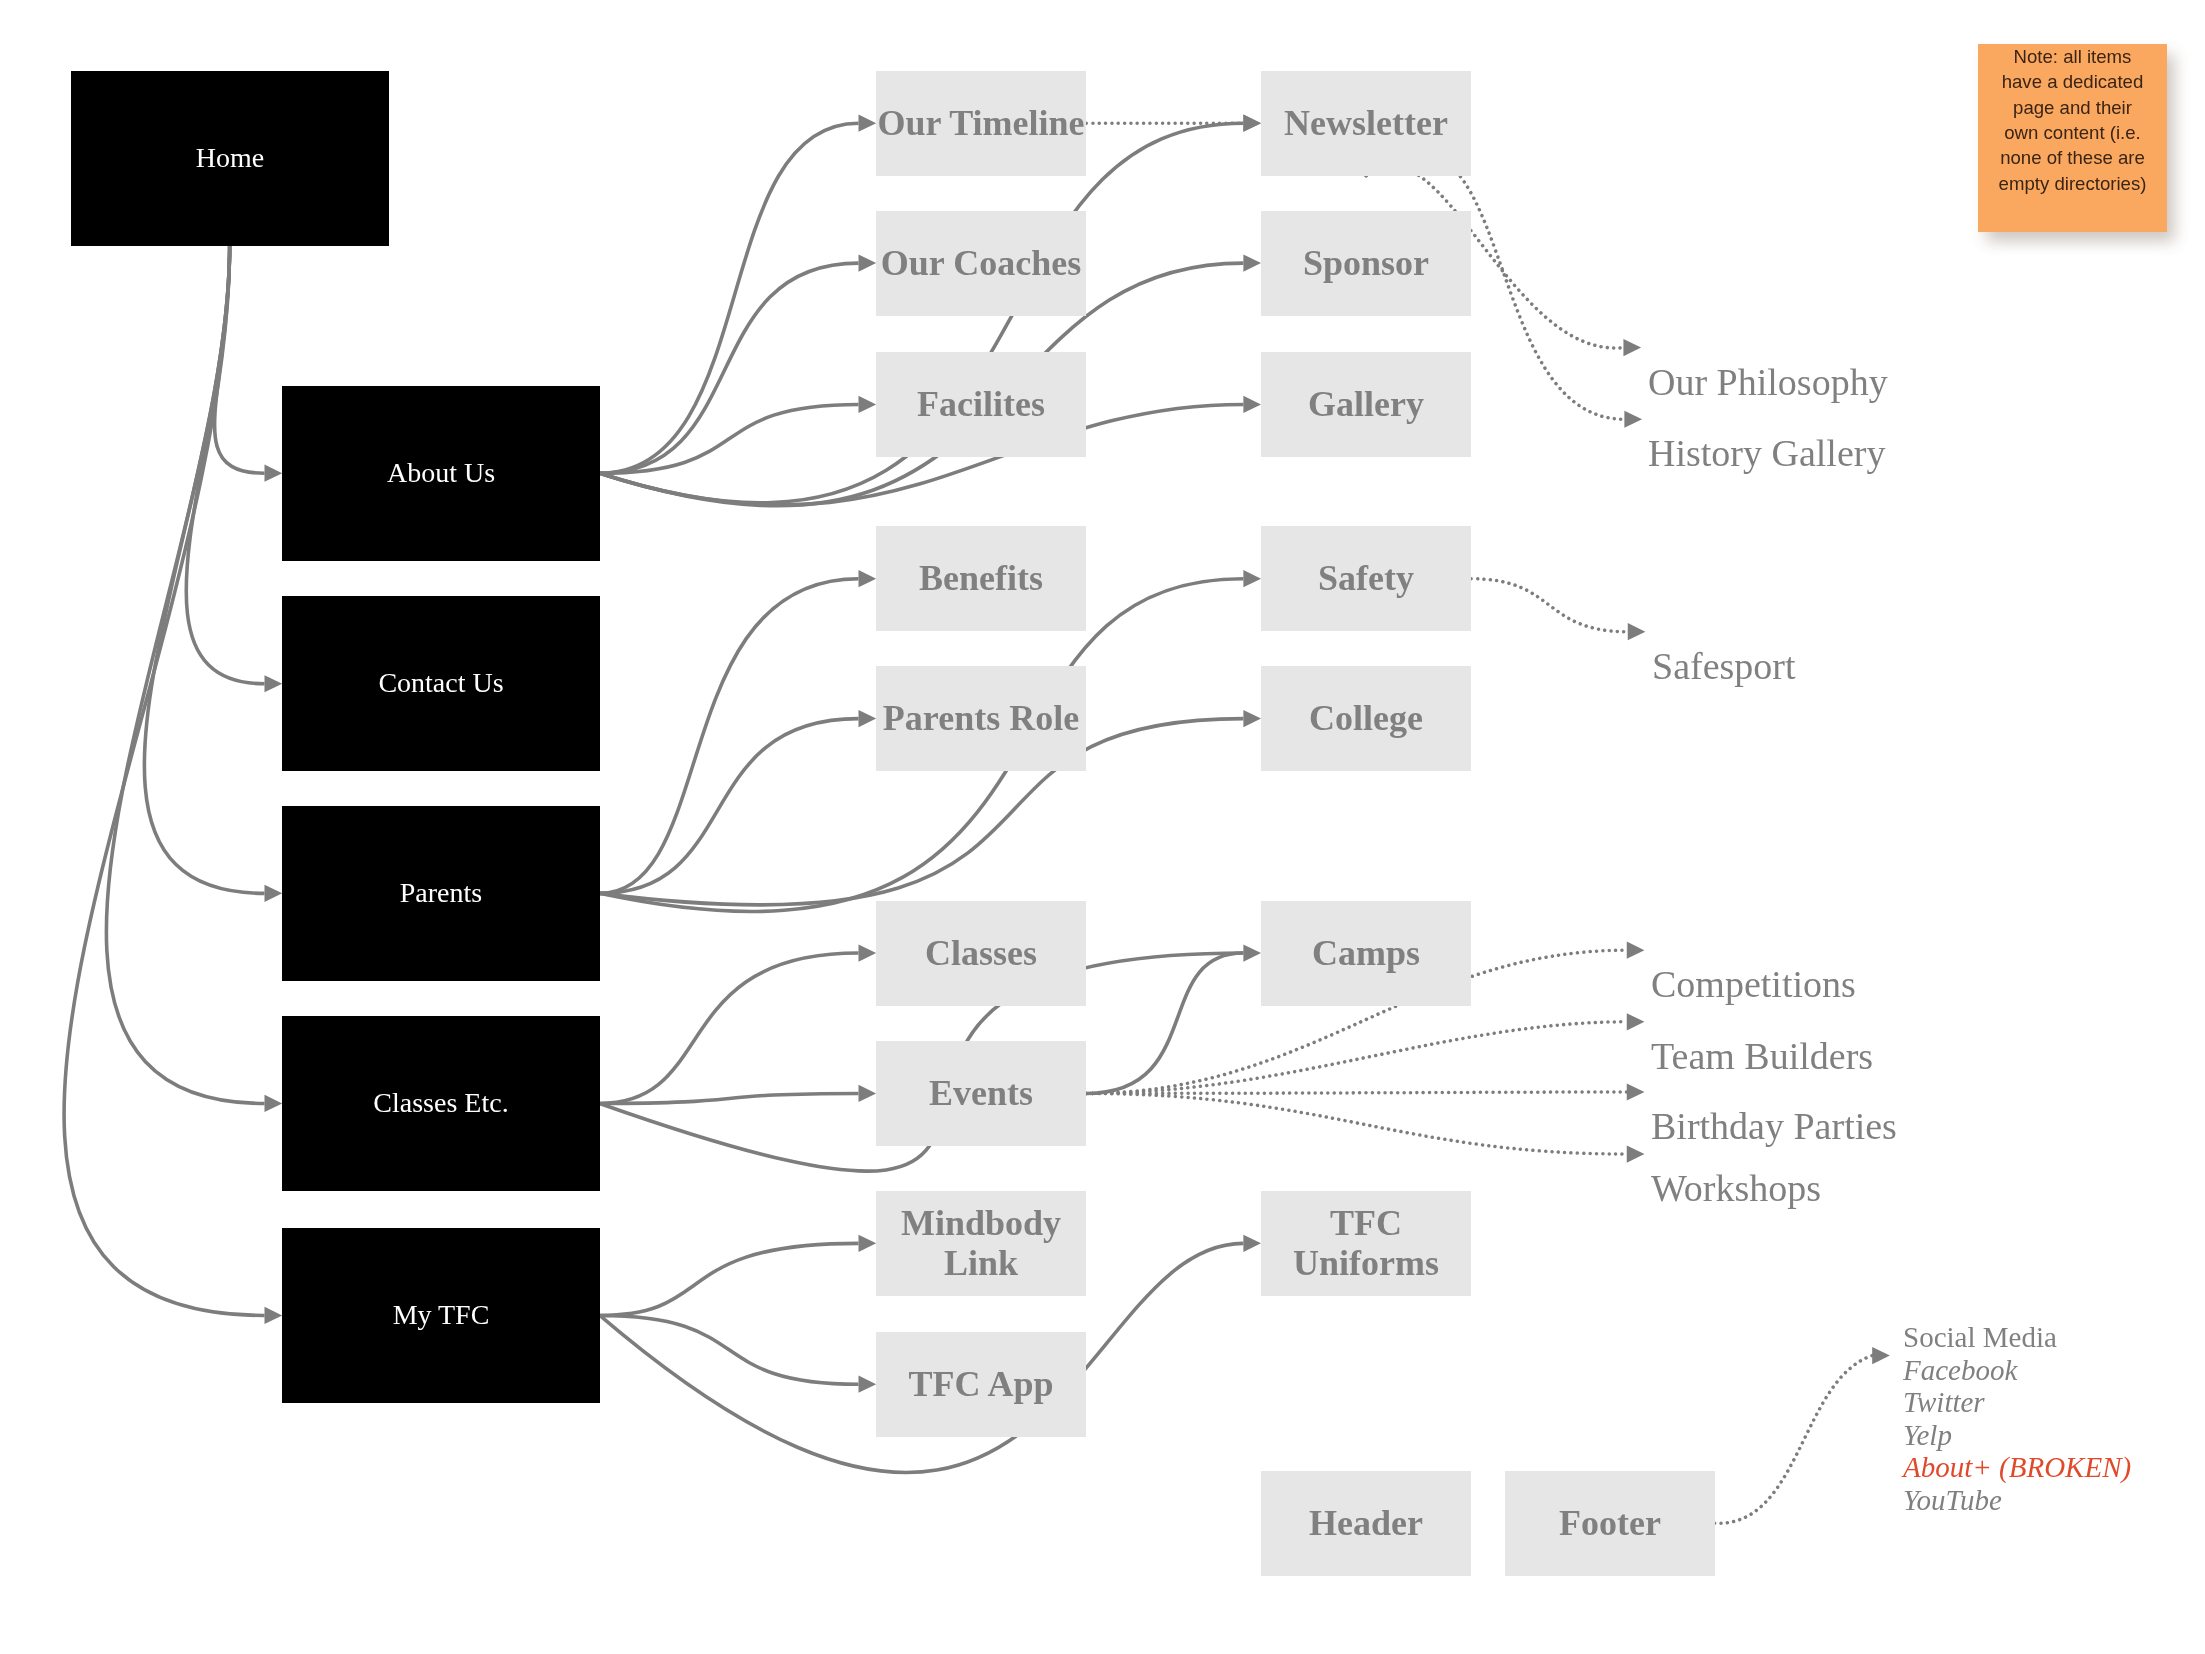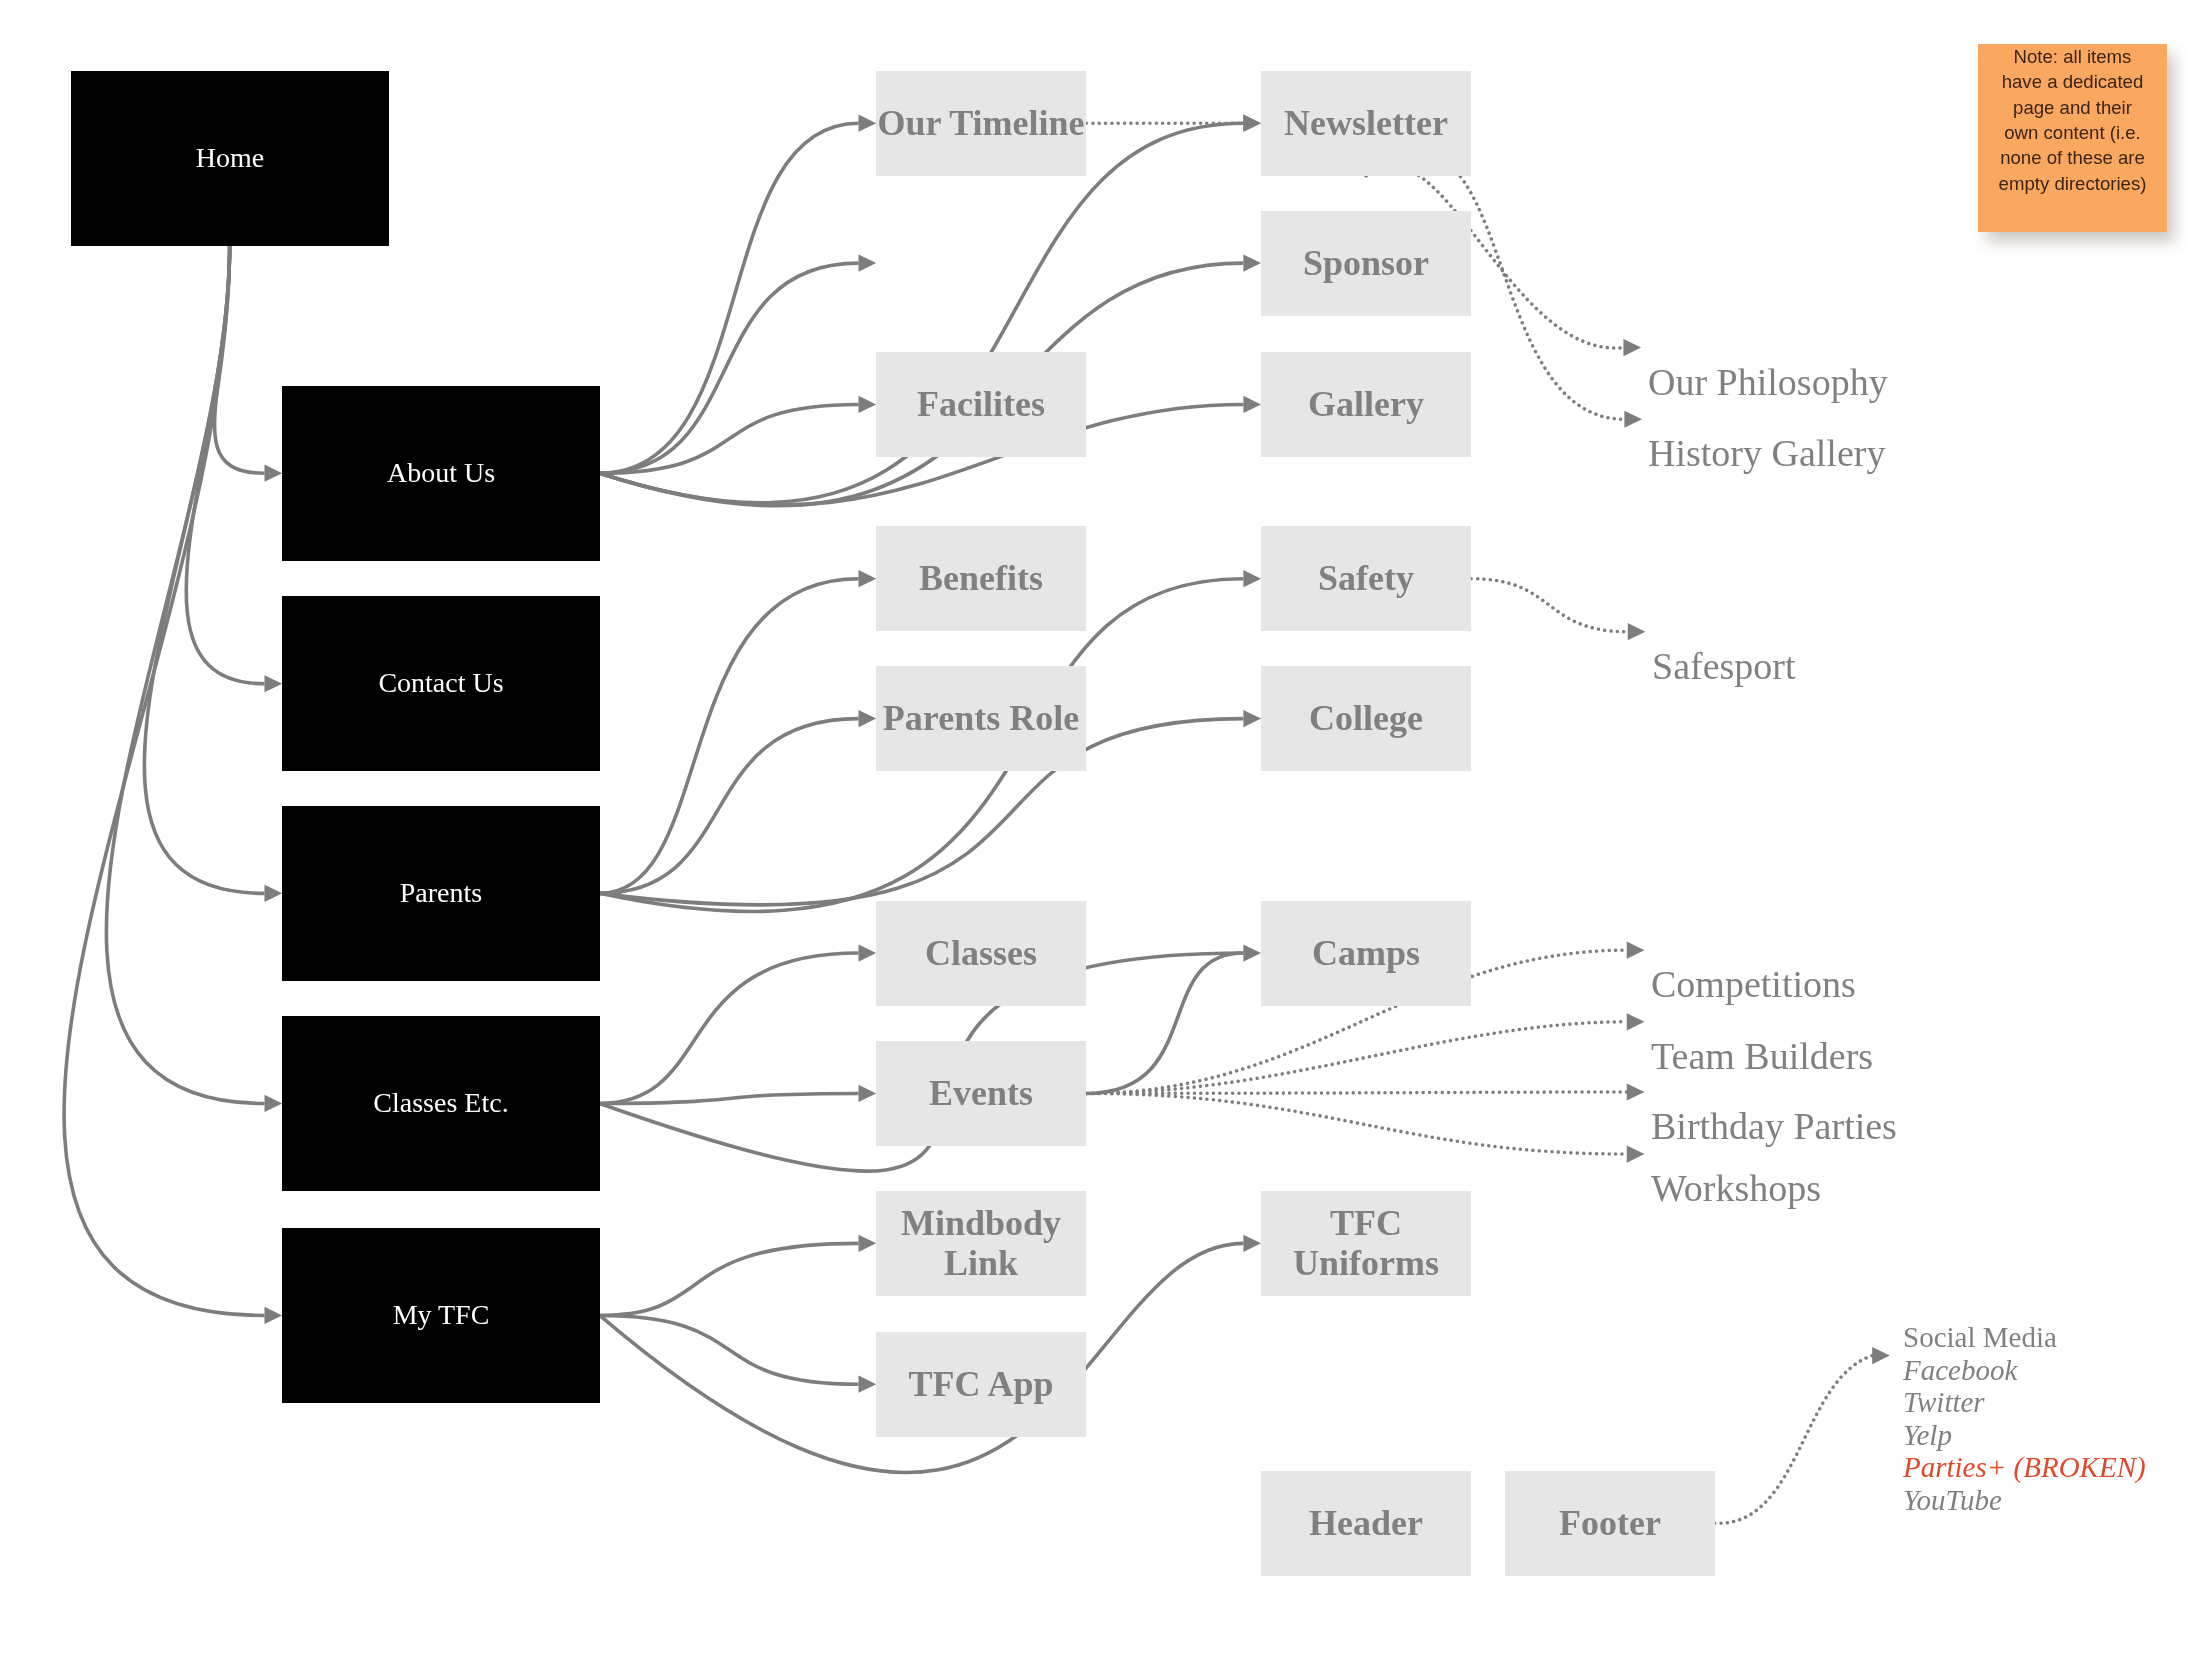--- a/index.html
+++ b/index.html
@@ -105,20 +105,23 @@
     </div>
 <div class="node dark" style="left:282px;top:1016px;width:318px;height:175px">
       <span>Classes Etc.</span>
     </div>
 <div class="node dark" style="left:282px;top:1228px;width:318px;height:175px">
       <span>My TFC</span>
     </div>
 <div class="node light" style="left:876px;top:71px;width:210px;height:105px">
       <span>Our Timeline</span>
     </div>
+<div class="node light" style="left:876px;top:211px;width:210px;height:105px">
+      <span>Our Coaches</span>
+    </div>
 <div class="node light" style="left:876px;top:352px;width:210px;height:105px">
       <span>Facilites</span>
     </div>
 <div class="node light" style="left:1261px;top:71px;width:210px;height:105px">
       <span>Newsletter</span>
     </div>
 <div class="node light" style="left:1261px;top:211px;width:210px;height:105px">
       <span>Sponsor</span>
     </div>
 <div class="node light" style="left:1261px;top:352px;width:210px;height:105px">
@@ -165,20 +168,20 @@
 <div class="leaf" style="left:1652px;top:632px"><span>Safesport</span></div>
 <div class="leaf" style="left:1651px;top:950px"><span>Competitions</span></div>
 <div class="leaf" style="left:1651px;top:1022px"><span>Team Builders</span></div>
 <div class="leaf" style="left:1651px;top:1092px"><span>Birthday Parties</span></div>
 <div class="leaf" style="left:1651px;top:1154px"><span>Workshops</span></div>
 <div class="social" style="left:1903px;top:1321px">
 <span style="display:block">Social Media</span>
 <span class="it">Facebook</span>
 <span class="it">Twitter</span>
 <span class="it">Yelp</span>
-<span class="it broken">Parties+ (BROKEN)</span>
+<span class="it broken">About+ (BROKEN)</span>
 <span class="it">YouTube</span>
 </div>
 <div class="note" style="left:1978px;top:44px;width:189px;height:188px">
       <span>Note: all items have a dedicated page and their own content (i.e. none of these are empty directories)</span>
     </div>
 </div>
 
 
 </body></html>

